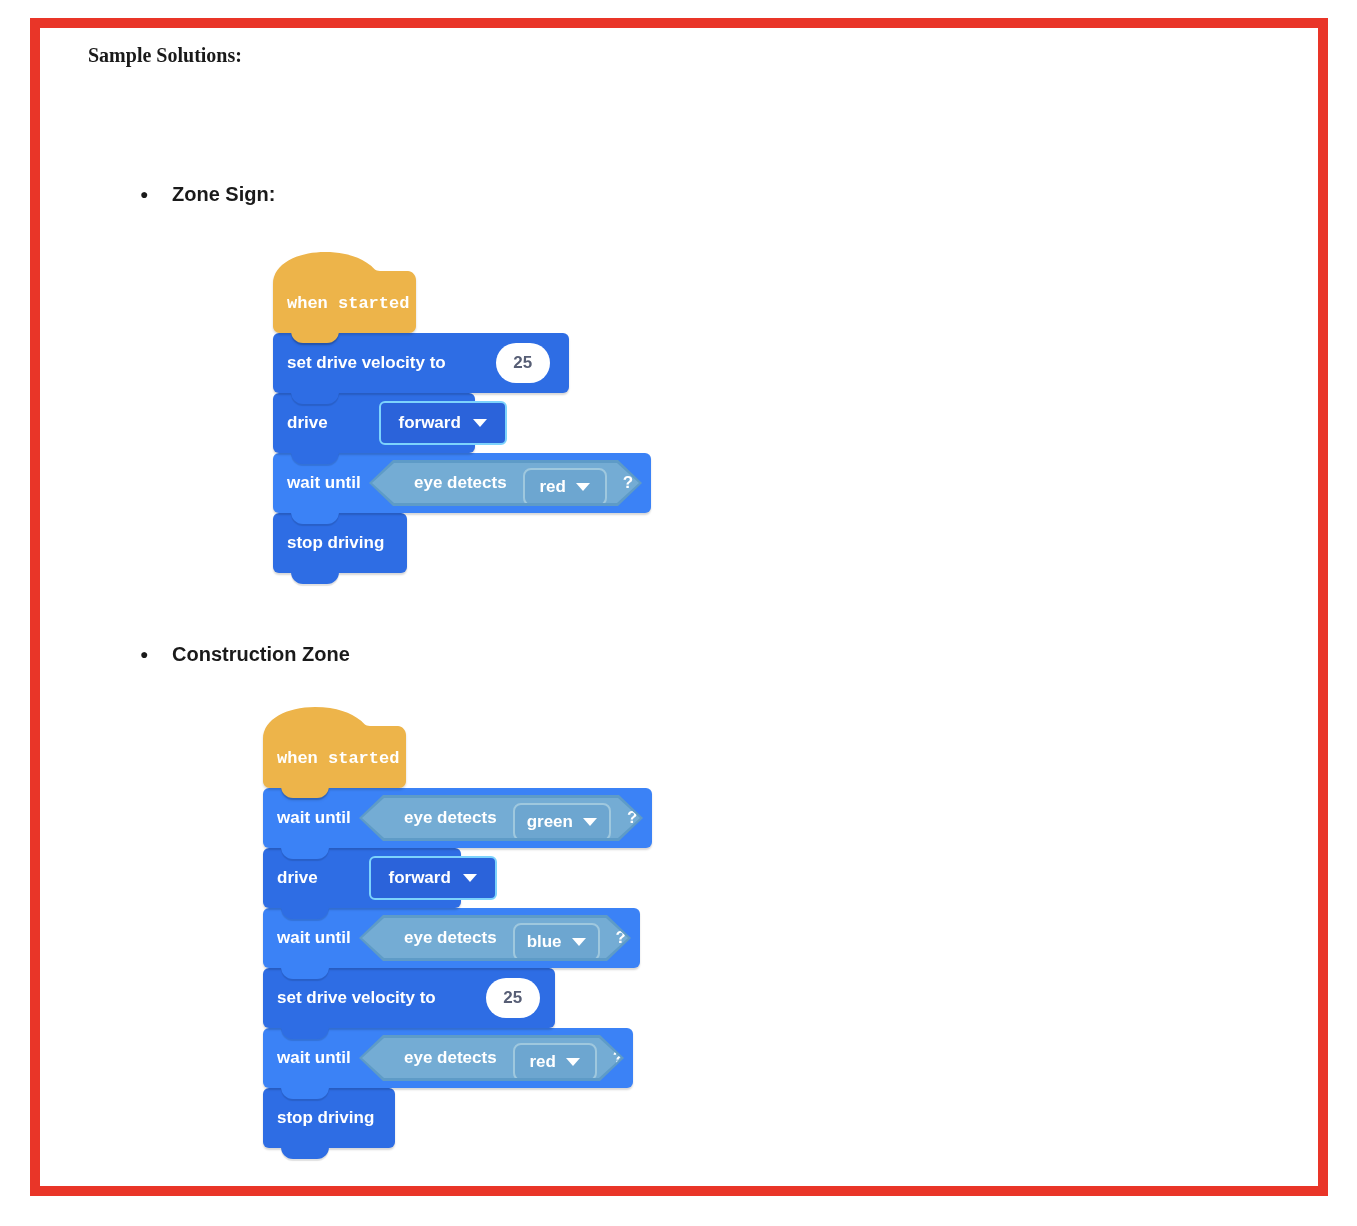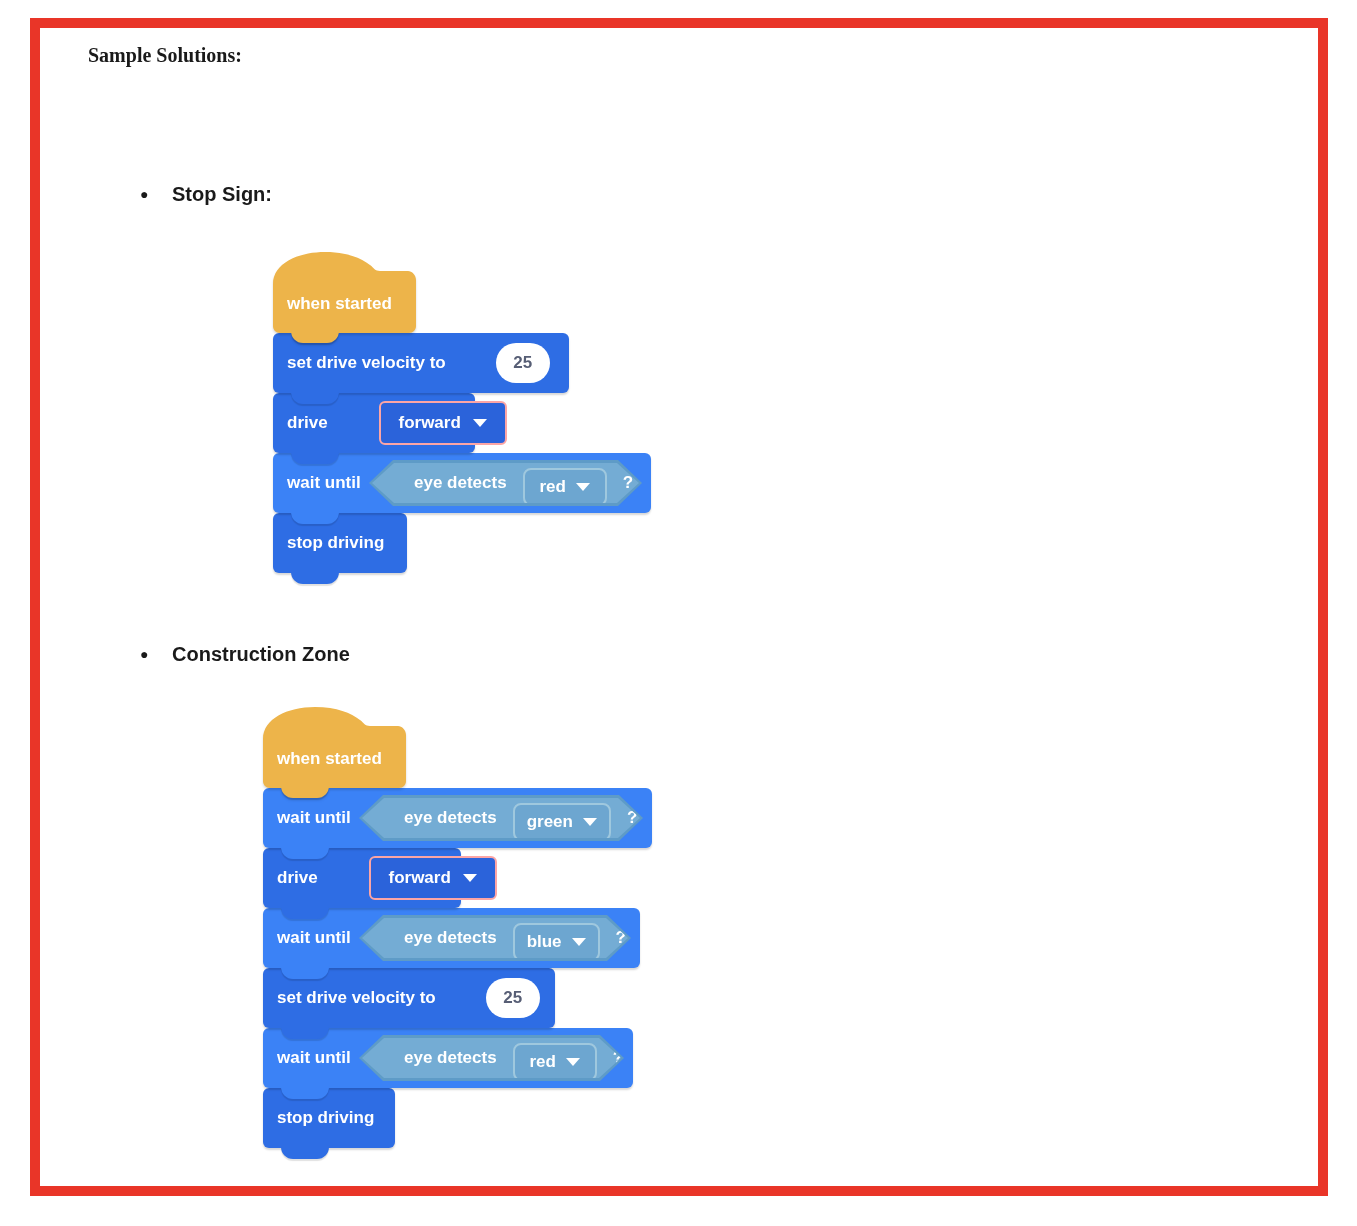--- a/index.html
+++ b/index.html
@@ -37,34 +37,34 @@
     border-radius:6px;box-shadow:0 2px 2px rgba(0,0,0,0.16);gap:38px;
   }
   .blue{background:#2e6de4;}
   .orange{background:#3b82f6;}
   .bump{
     position:absolute;left:18px;bottom:-11px;width:48px;height:12px;
     background:inherit;border-radius:0 0 13px 13px;
     box-shadow:0 2px 1px rgba(0,0,0,0.12);
   }
   .blabel{margin-left:14px;}
-  .hat{position:absolute;filter:drop-shadow(0 2px 1px rgba(0,0,0,0.15));}
+  .hat{position:absolute;filter:drop-shadow(0 2px 1px rgba(0,0,0,0.15));font-family:Liberation Mono, monospace;}
   .hat .hat-label{
     position:absolute;left:14px;top:44px;color:#fff;font-weight:600;font-size:17px;
   }
   .hat .bump{background:#edb44a;}
   .oval{
     margin-left:12px;min-width:54px;height:40px;border-radius:20px;
     background:#ffffff;color:#575e75;font-weight:700;font-size:17px;
     display:flex;align-items:center;justify-content:center;padding:0 6px;box-sizing:border-box;
   }
   .unit{margin-left:11px;}
   .bdrop{
     margin-left:13px;min-width:128px;height:44px;box-sizing:border-box;
-    background:#2b63da;border:2px solid #fca5a5;border-radius:6px;
+    background:#2b63da;border:2px solid #7dd3fc;border-radius:6px;
     display:flex;align-items:center;justify-content:center;gap:12px;padding:0 12px;
   }
   .caret{
     width:0;height:0;border-left:7px solid transparent;border-right:7px solid transparent;
     border-top:8px solid #ffffff;display:inline-block;
   }
   .hex{
     position:absolute;left:96px;right:9px;top:7px;bottom:7px;
     background:#5e9bc7;
     clip-path:polygon(24px 0, calc(100% - 24px) 0, 100% 50%, calc(100% - 24px) 100%, 24px 100%, 0 50%);
@@ -86,21 +86,21 @@
 </head>
 <body>
 
 <div class="frame">
 
   <div class="heading">Sample Solutions:</div>
 
 
   <div class="bullet-line" style="left:100px;top:155px;">
     <span class="bullet-dot">●</span>
-    <span>Stop Sign:</span>
+    <span>Zone Sign:</span>
   </div>
 
   <div class="stack" style="left:233px;top:222px;width:420px;height:400px;">
 
     <div class="hat" style="left:0;top:0;width:143px;height:83px;z-index:7;">
       <svg width="143" height="83" viewBox="0 0 143 83">
         <path fill="#edb44a" d="M0,78 L0,34 C0,14 24,2 52,2 C74,2 88,8 97,15 C101,18 102,21 107,21 L135,21 C139,21 143,25 143,30 L143,76 C143,80 140,83 136,83 L7,83 C3,83 0,80 0,76 Z"></path>
       </svg>
       <span class="hat-label">when started</span>
       <span class="bump" style="bottom:-10px;"></span>

